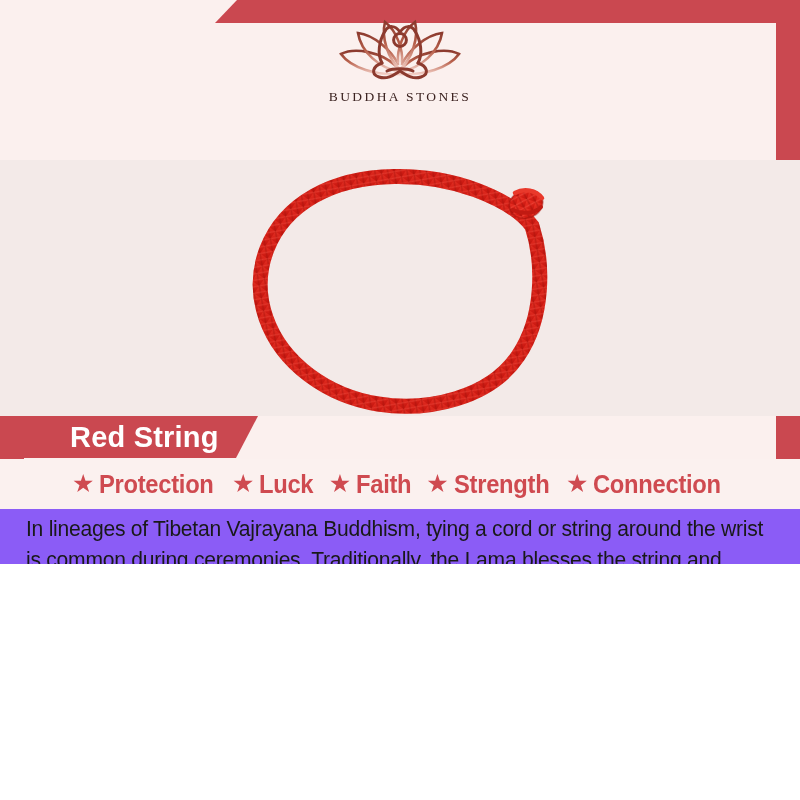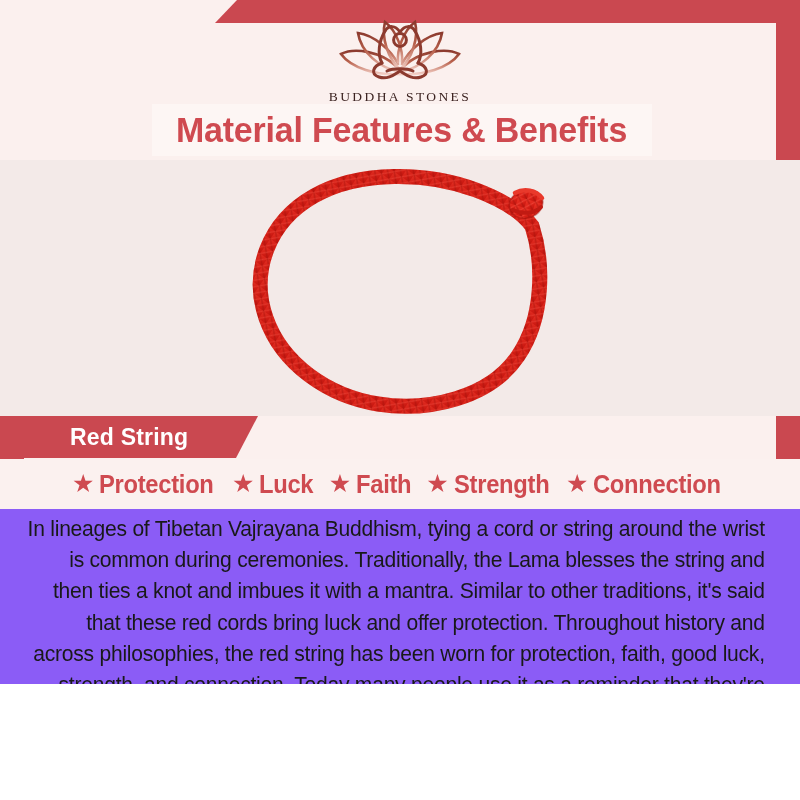--- a/index.html
+++ b/index.html
@@ -7,24 +7,23 @@
   html, body {
     width: 800px;
     height: 800px;
     overflow: hidden;
     font-family: "Liberation Sans", sans-serif;
   }
 
   #page {
     position: relative;
     width: 800px;
-    height: 684px;
+    height: 564px;
     background: #fbf0ee;
     overflow: hidden;
-    text-align: right;
   }
 
   
   .bar {
     position: absolute;
     background: #ca4850;
   }
   .bar-top {
     top: 0; left: 215px; right: 0; height: 23px;
     clip-path: polygon(22px 0, 100% 0, 100% 100%, 0 100%);
@@ -88,21 +87,21 @@
   .label-band {
     position: absolute;
     top: 416px; left: 0; width: 258px; height: 42px;
     background: #ca4850;
     clip-path: polygon(0 0, 100% 0, calc(100% - 22px) 100%, 0 100%);
     display: flex; align-items: center;
   }
   .label-text {
     margin-left: 70px;
     color: #ffffff;
-    font-size: 23px;
+    font-size: 29px;
     font-weight: 700;
     letter-spacing: 0.2px;
   }
   .label-strip {
     position: absolute;
     top: 416px; left: 0; width: 800px; height: 42px;
     background: #f6ecea;
     z-index: -1;
   }
 
@@ -190,23 +189,20 @@
         <path d="M60 17 C 54 27, 52 40, 57 49"></path>
         <path d="M90 17 C 96 27, 98 40, 93 49"></path>
 
         <path d="M57 49 C 48 52, 45 60, 54 63 C 63 66, 70 60, 75 57 C 80 60, 87 66, 96 63 C 105 60, 102 52, 93 49"></path>
         <path d="M62 57 C 68 54, 82 54, 88 57"></path>
       </g>
     </svg>
     <div class="logo-word">BUDDHA STONES</div>
   </div>
 
-  <div class="title-band">
-    <div class="title-text">Material Features &amp; Benefits</div>
-  </div>
 
   <div class="photo-panel">
     <svg class="bracelet" viewBox="0 0 360 248">
       <defs>
         <linearGradient id="cordG" x1="0" y1="0" x2="1" y2="1">
           <stop offset="0%" stop-color="#ef3a2c"></stop>
           <stop offset="50%" stop-color="#dc2218"></stop>
           <stop offset="100%" stop-color="#c3160f"></stop>
         </linearGradient>
         <pattern id="braid" width="9" height="9" patternUnits="userSpaceOnUse" patternTransform="rotate(35)">

